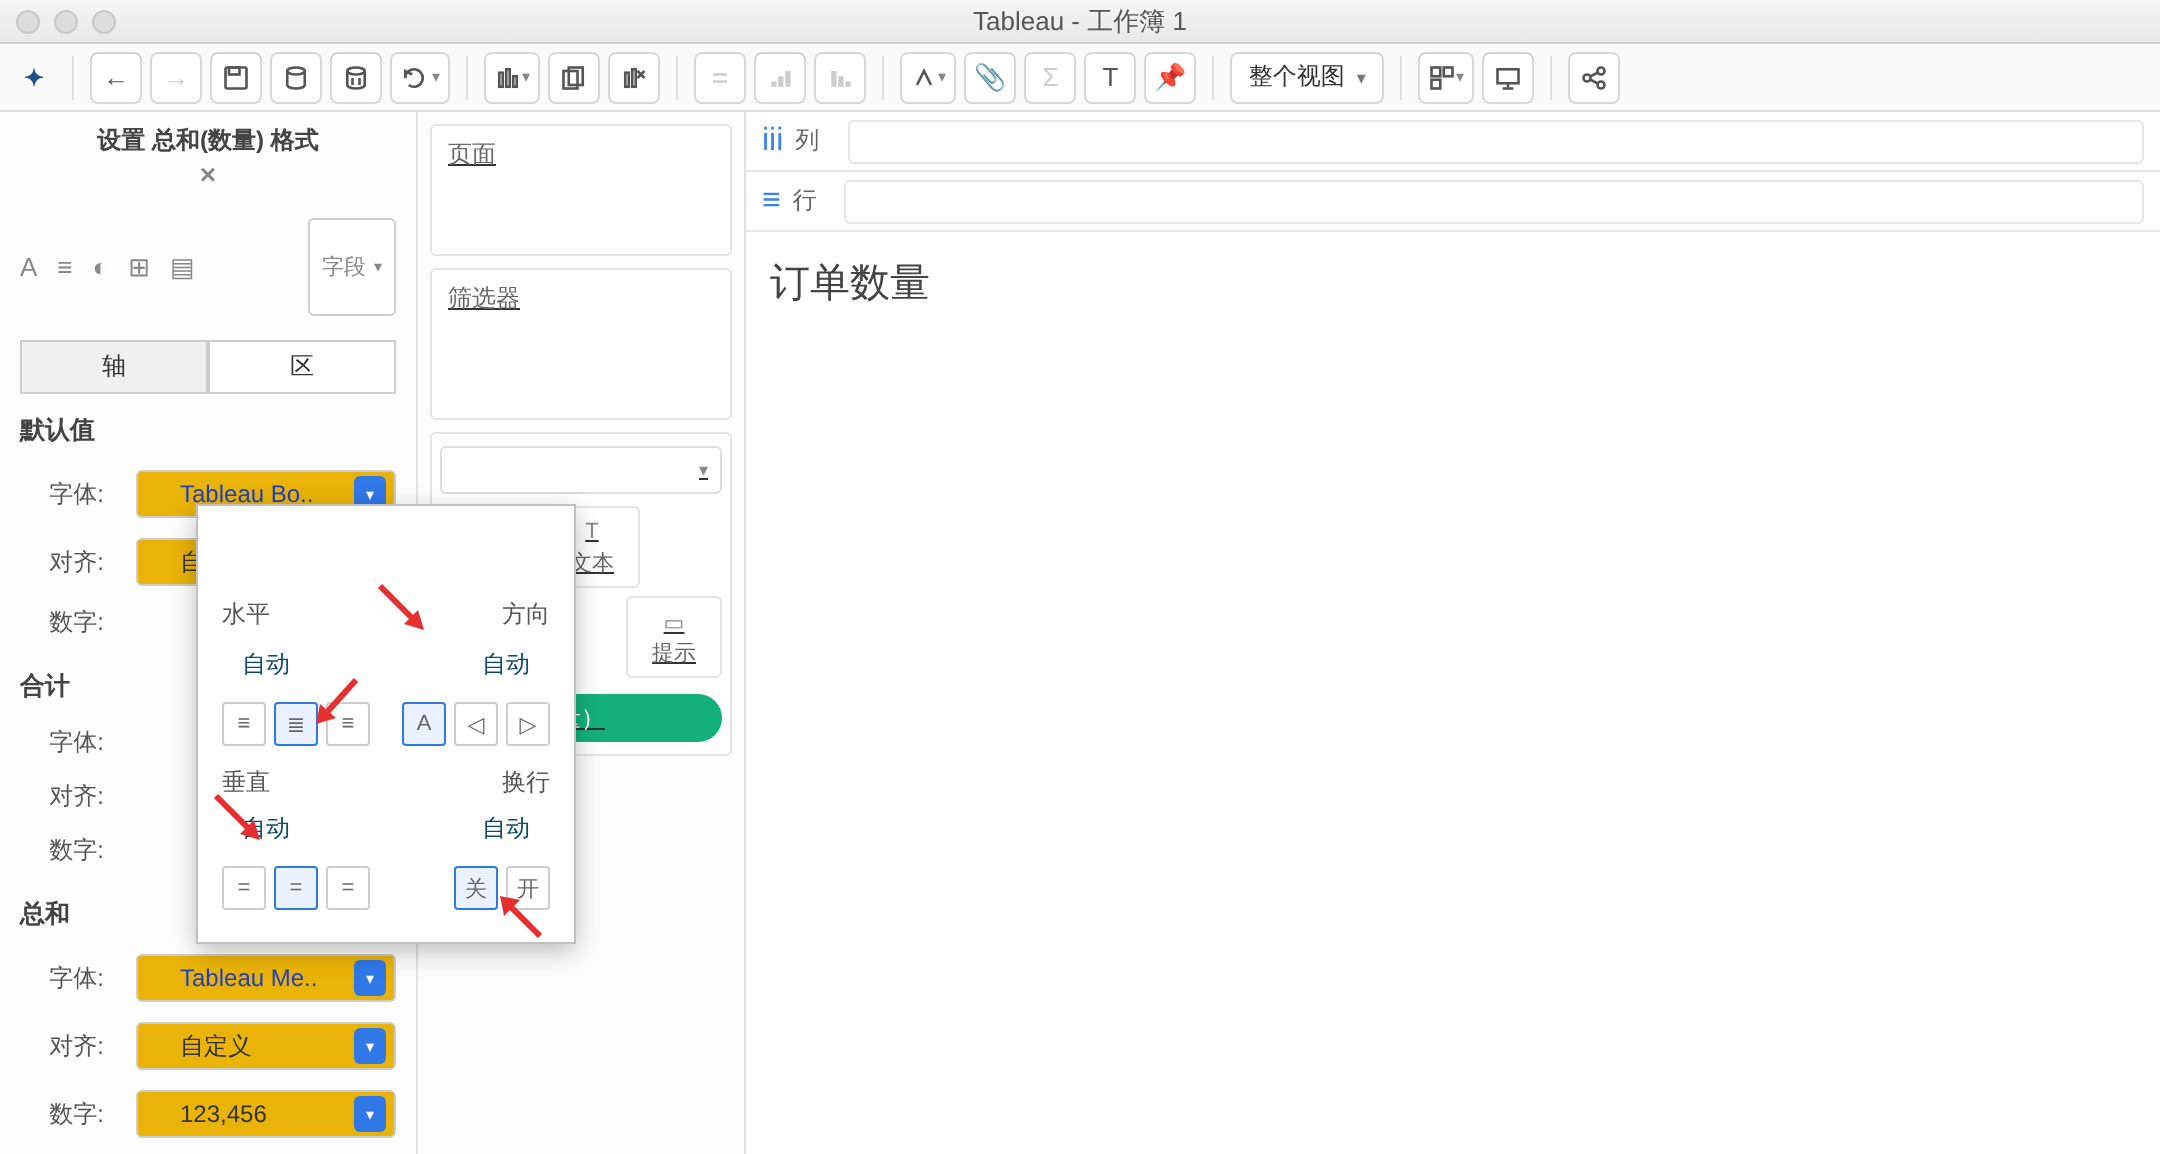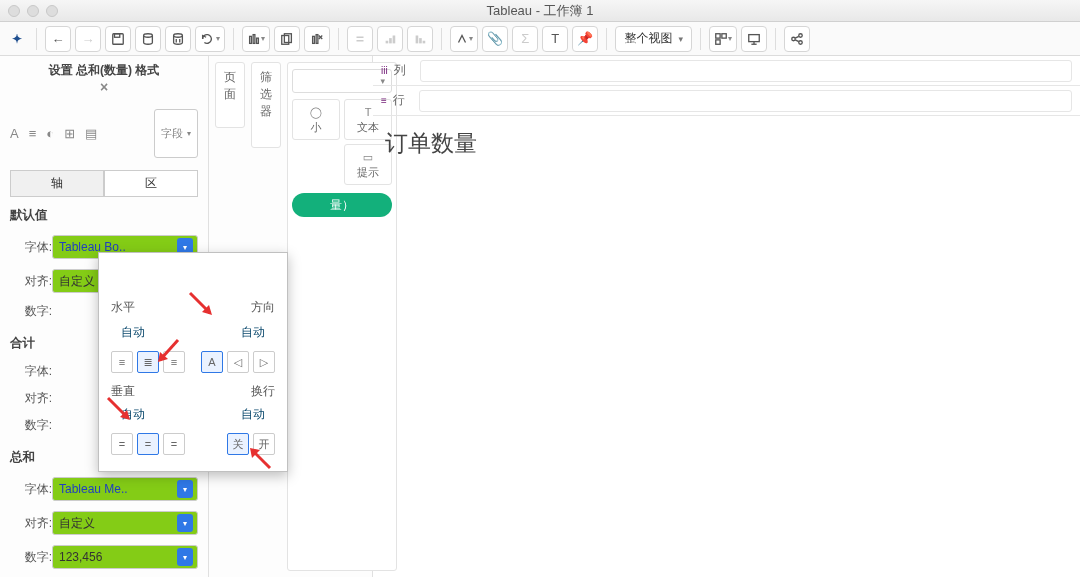--- a/index.html
+++ b/index.html
@@ -77,58 +77,60 @@
     font-size: 12px;
   }
   .fp-header { display:flex; align-items:center; justify-content:flex-start; font-weight:bold; color:#444; padding-bottom:8px;flex-direction:column;}
   .fp-close { color:#888; cursor:pointer; font-size:14px;}
   .fp-icons-row { display:flex; align-items:center; gap:10px; padding:6px 0; color:#888; font-size:13px;}
   .fp-icons-row .field-btn { margin-left:auto; border:1px solid #ccc; border-radius:3px; padding:16px 6px; background:#fff; font-size:11px; display:flex; align-items:center; gap:4px;}
   .fp-tabs { display:flex; margin-top:6px; border-bottom:1px solid #ccc; }
   .fp-tab { flex:1; text-align:center; padding:4px 0; border:1px solid #ccc; border-bottom:none; background:#f0f0f0; font-size:12px; }
   .fp-tab.active { background:#fff; }
   .fp-section-title { font-weight:bold; color:#444; padding:10px 0 6px; font-size:12.5px; }
-  .fp-row { display:flex; align-items:center; padding:5px 0; gap:0; }
+  .fp-row { display:flex; align-items:center; padding:5px 0; gap:16px; }
   .fp-label { width:42px; text-align:right; color:#555; font-size:12px; }
   .fp-select {
     flex:1; height:24px; border:1px solid #ccc; border-radius:3px;
     display:flex; align-items:center; justify-content:space-between;
-    padding:0 4px 0 6px; background:#84cc16; font-size:12px;
+    padding:0 4px 0 21px; background:#eab308; font-size:12px;
   }
   .fp-select .sel-caret { width:16px; height:18px; background:#2f78e6; border-radius:3px; display:flex; align-items:center; justify-content:center; color:#fff; font-size:8px; }
   .fp-select .txt-blue { color:#2040c0; }
 
   
   .cards-col {
     width: 164px;
     border-right: 1px solid #e0e0e0;
     background:#fdfdfd;
     padding:6px;
     display:flex;
+    flex-direction:column;
     gap:6px;
+    text-decoration:underline;
   }
   .card { border:1px solid #e3e3e3; border-radius:3px; background:#fff; }
   .card-title { padding:6px 8px; color:#666; font-size:12px; }
   .card.pages { height:66px; }
-  .card.filters { height:86px;text-align:right; }
+  .card.filters { height:76px; }
   .card.marks .card-title { border-bottom:1px solid #eee; }
   .marks-body { padding:6px 4px; }
   .marks-dropdown { height:24px; border:1px solid #ddd; border-radius:3px; display:flex; align-items:center; justify-content:flex-end; padding:0 6px; color:#888; font-size:9px; margin-bottom:6px;}
   .marks-grid { display:flex; gap:4px; }
   .marks-cell { width:48px; border:1px solid #e3e3e3; border-radius:3px; text-align:center; padding:4px 0; color:#666; font-size:11px;}
   .marks-cell .ic { height:16px; display:flex; align-items:center; justify-content:center; color:#888;}
   .pill { margin-top:8px; height:24px; border-radius:12px; background:#13b07b; color:#fff; display:flex; align-items:center; justify-content:center; font-size:12px; padding:0 8px;}
 
   
   .view-area { flex:1; display:flex; flex-direction:column; }
   .shelf { height:30px; border-bottom:1px solid #e6e6e6; display:flex; align-items:center; padding:0 8px; color:#666; font-size:12px; gap:6px; }
-  .shelf .ic { color:#701a75; font-size:10px; }
+  .shelf .ic { color:#3b82f6; font-size:16px; }
   .shelf-box { flex:1; border:1px solid #e6e6e6; height:22px; border-radius:3px; margin-left:8px; background:#fff;}
   .viz { flex:1; position:relative; padding:12px; }
-  .viz-title { font-size:23px; color:#444; }
+  .viz-title { font-size:20px; color:#444; }
   .big-number {
     position:absolute; right:10px; bottom:30px;
     font-size:100px; font-weight:500; color:#2a22d6; letter-spacing:-2px;
     white-space: nowrap;
     overflow: hidden;
   }
 
   
   .align-popup {
     position:absolute;

